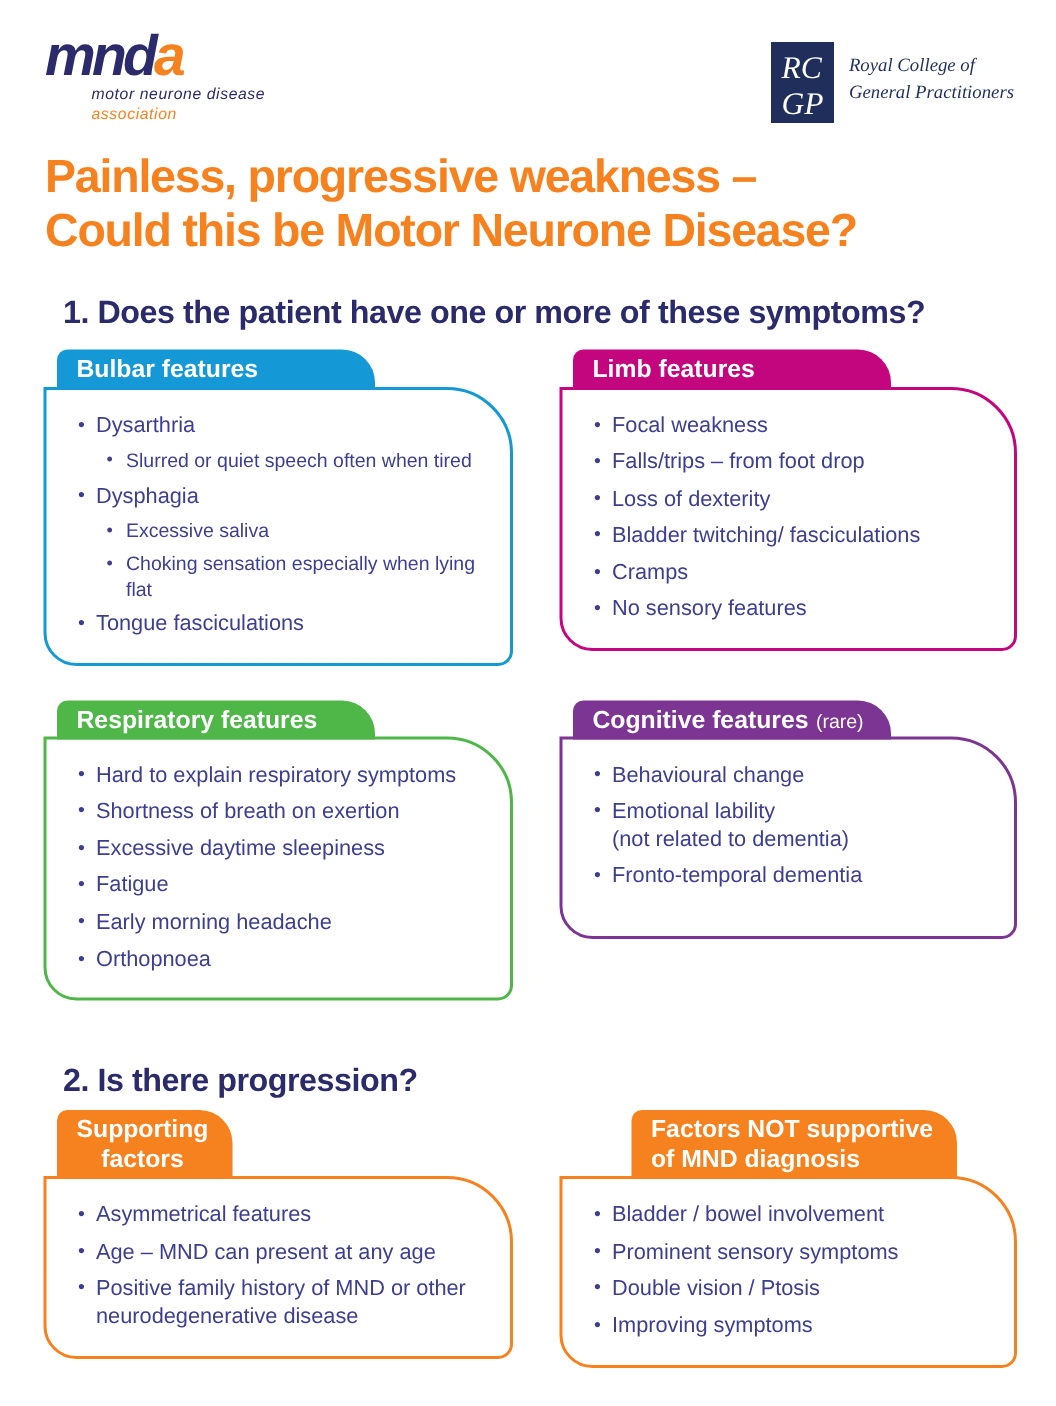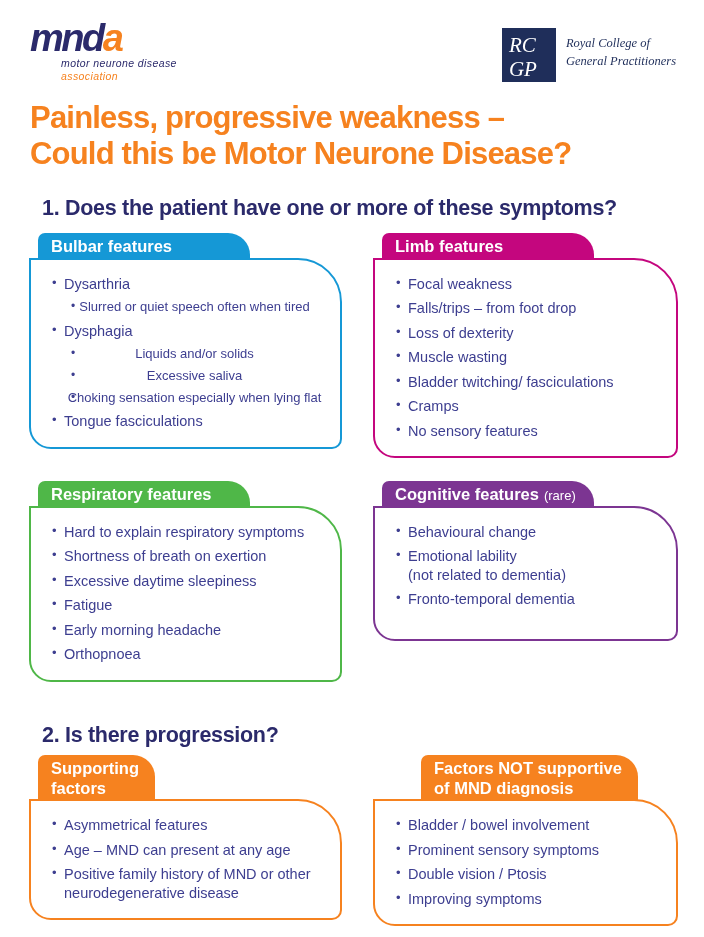--- a/index.html
+++ b/index.html
@@ -15,21 +15,21 @@
     font-family:"Liberation Sans",sans-serif;
     position:relative;
   }
   
   .header{display:flex;justify-content:space-between;align-items:flex-start;padding:22px 28px 0 30px;font-style:italic;}
   .mnd-logo .word{font-size:38px;font-weight:700;color:var(--navy);letter-spacing:-2.5px;line-height:0.85;}
   .mnd-logo .word .a{color:var(--orange);}
   .mnd-sub{margin-left:31px;margin-top:3px;font-size:10.5px;letter-spacing:0.4px;color:var(--navy);line-height:1.25;}
   .mnd-sub .assoc{color:var(--orange);}
   .rcgp{display:flex;gap:10px;margin-top:6px;}
-  .rcgp-sq{width:54px;height:54px;background:var(--rcgp);color:#fff;
+  .rcgp-sq{width:42px;height:54px;background:var(--rcgp);color:#fff;
     font-family:"Liberation Serif",serif;font-size:21px;line-height:1.15;padding:5px 0 0 7px;}
   .rcgp-name{font-family:"Liberation Serif",serif;color:var(--rcgp);font-size:12.5px;line-height:1.4;padding-top:7px;}
   
   .main-title{margin:16px 20px 0 30px;color:var(--orange);font-size:31px;font-weight:700;
     letter-spacing:-0.8px;line-height:1.16;}
   .q-heading{margin-left:42px;color:var(--navy);font-size:21.5px;font-weight:700;letter-spacing:-0.3px;}
   .q1{margin-top:25px;}
   .q2{margin-top:41px;}
   
   .row{display:flex;gap:31px;padding:0 29px 0 29px;align-items:flex-start;}
@@ -49,21 +49,21 @@
     padding:9px 10px 10px 0;
   }
   .row1 .body{min-height:152px;}
   .row2 .body{min-height:135px;}
   .row3 .body{min-height:94px;}
   .row1 .tab,.row2 .tab{min-width:212px;}
   .card ul{list-style:none;}
   .card li{position:relative;color:var(--text);line-height:1.28;white-space:pre-line;}
   .card li.lvl1{padding-left:33px;font-size:14.5px;margin:6px 0;}
   .card li.lvl1::before{content:"\2022";position:absolute;left:21px;top:0;font-size:13px;}
-  .card li.lvl2{padding-left:28px;font-size:13px;margin:5px 0;text-align:center;}
+  .card li.lvl2{padding-left:53px;font-size:13px;margin:5px 0;}
   .card li.lvl2::before{content:"\2022";position:absolute;left:40px;top:0;font-size:12px;}
 </style>
 </head>
 <body>
 
 <div class="header">
   <div class="mnd-logo">
     <div class="word"><span>mnd</span><span class="a">a</span></div>
     <div class="mnd-sub">
       <div>motor neurone disease</div>
@@ -88,32 +88,30 @@
 </h1>
 
 <h2 class="q-heading q1">1. Does the patient have one or more of these symptoms?</h2>
 
 <div class="row row1" id="row1">
     <div class="col-l card"><div class="tab" style="background: rgb(21, 152, 214);"><span>Bulbar features</span></div><div class="body" style="border-color: rgb(21, 152, 214);">
         <ul>
           <li class="lvl1">Dysarthria</li>
           <li class="lvl2">Slurred or quiet speech often when tired</li>
           <li class="lvl1">Dysphagia</li>
-          <li class="lvl2">Liquids and/or solids</li>
           <li class="lvl2">Excessive saliva</li>
           <li class="lvl2">Choking sensation especially when lying flat</li>
           <li class="lvl1">Tongue fasciculations</li>
         </ul>
       </div></div>
     <div class="col-r card"><div class="tab" style="background: rgb(196, 6, 126);"><span>Limb features</span></div><div class="body" style="border-color: rgb(196, 6, 126);">
         <ul>
           <li class="lvl1">Focal weakness</li>
           <li class="lvl1">Falls/trips – from foot drop</li>
           <li class="lvl1">Loss of dexterity</li>
-          <li class="lvl1">Muscle wasting</li>
           <li class="lvl1">Bladder twitching/ fasciculations</li>
           <li class="lvl1">Cramps</li>
           <li class="lvl1">No sensory features</li>
         </ul>
       </div></div>
   </div>
 <div class="row row2" id="row2">
     <div class="col-l card"><div class="tab" style="background: rgb(79, 183, 72);"><span>Respiratory features</span></div><div class="body" style="border-color: rgb(79, 183, 72);">
         <ul>
           <li class="lvl1">Hard to explain respiratory symptoms</li>
@@ -130,21 +128,21 @@
           <li class="lvl1">Emotional lability
 (not related to dementia)</li>
           <li class="lvl1">Fronto-temporal dementia</li>
         </ul>
       </div></div>
   </div>
 
 <h2 class="q-heading q2">2. Is there progression?</h2>
 
 <div class="row row3" id="row3">
-    <div class="col-l card"><div class="tab" style="background: rgb(246, 130, 31);"><span>Supporting
+    <div class="col-l card"><div class="tab" style="background: rgb(246, 130, 31); text-align: center;"><span>Supporting
 factors</span></div><div class="body" style="border-color: rgb(246, 130, 31);">
         <ul>
           <li class="lvl1">Asymmetrical features</li>
           <li class="lvl1">Age – MND can present at any age</li>
           <li class="lvl1">Positive family history of MND or other neurodegenerative disease</li>
         </ul>
       </div></div>
     <div class="col-r card"><div class="tab" style="background: rgb(246, 130, 31); margin-left: 48px;"><span>Factors NOT supportive
 of MND diagnosis</span></div><div class="body" style="border-color: rgb(246, 130, 31);">
         <ul>

